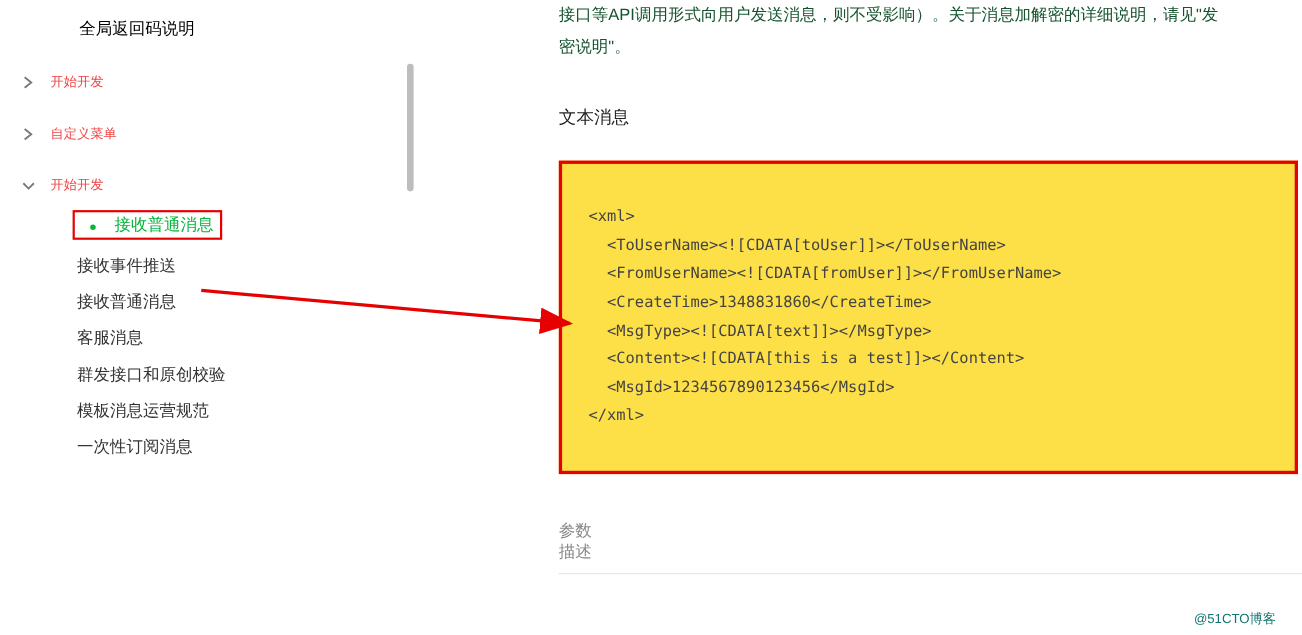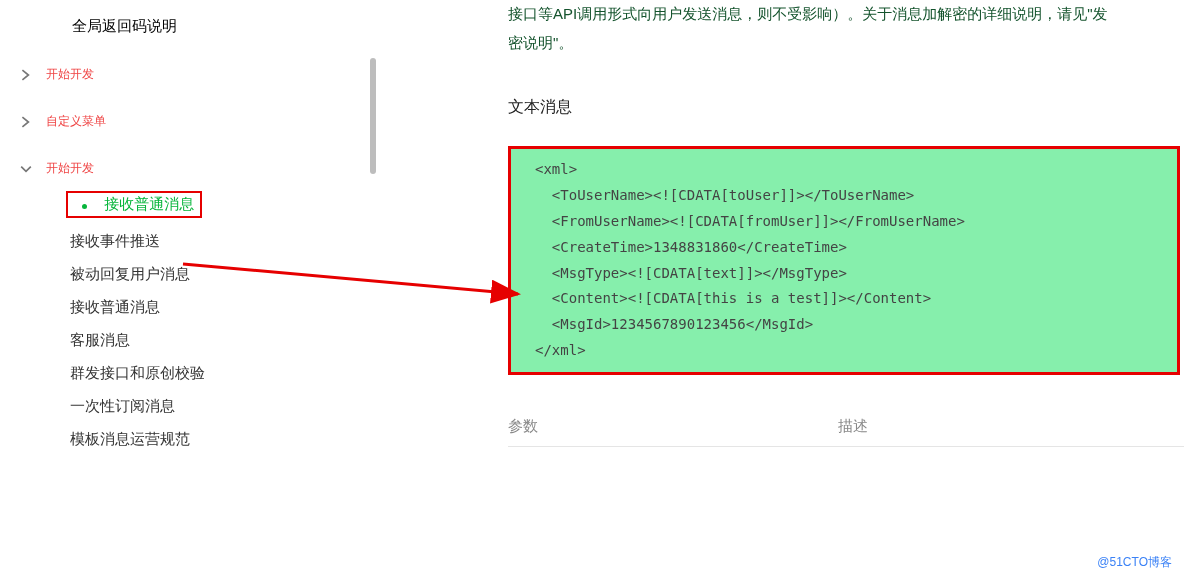--- a/index.html
+++ b/index.html
@@ -94,56 +94,57 @@
     margin-bottom: 22px;
   }
   .section-title {
     font-size: 16px;
     font-weight: 500;
     color: #222;
     margin: 40px 0 28px;
   }
   .code-box {
     border: 3px solid #e60000;
-    background: #86efac;
-    padding: 8px 24px;
+    background: #fde047;
+    padding: 36px 24px;
     font-family: "Consolas", "Monaco", monospace;
     font-size: 14px;
     line-height: 1.85;
     color: #444;
     white-space: pre;
     margin-right: 4px;
   }
   .table-head {
     display: flex;
     margin-top: 42px;
     border-bottom: 1px solid #e5e5e5;
     padding-bottom: 10px;
     padding-right: 4px;
+    flex-direction: column;
   }
   .th {
     font-size: 15px;
     color: #888;
   }
   .th1 { width: 330px; }
   
   .arrow-svg {
     position: absolute;
     left: 178px;
     top: 254px;
     width: 350px;
     height: 60px;
     pointer-events: none;
   }
   .watermark {
     position: absolute;
-    right: 12px;
+    right: 24px;
     bottom: 6px;
     font-size: 12px;
-    color: #3b82f6;
+    color: #0f766e;
     text-align: right;
   }
 </style>
 </head>
 <body>
 
 <div class="container">
 
   <nav class="sidebar">
 
@@ -192,36 +193,33 @@
           <span class="bullet">
               <span class="bullet-dot"></span>
             </span>
           <span class="nav-label">接收普通消息</span>
         </span>
       </div>
       <div class="nav-item">
         <span class="nav-label">接收事件推送</span>
       </div>
       <div class="nav-item">
-        <span class="nav-label">被动回复用户消息</span>
-      </div>
-      <div class="nav-item">
         <span class="nav-label">接收普通消息</span>
       </div>
       <div class="nav-item">
         <span class="nav-label">客服消息</span>
       </div>
       <div class="nav-item">
         <span class="nav-label">群发接口和原创校验</span>
       </div>
       <div class="nav-item">
+        <span class="nav-label">模板消息运营规范</span>
+      </div>
+      <div class="nav-item">
         <span class="nav-label">一次性订阅消息</span>
-      </div>
-      <div class="nav-item">
-        <span class="nav-label">模板消息运营规范</span>
       </div>
     </div>
 
     <div class="scroll-track">
       <div class="scroll-thumb"></div>
     </div>
   </nav>
 
   <main class="main">
     <p class="intro-text">

